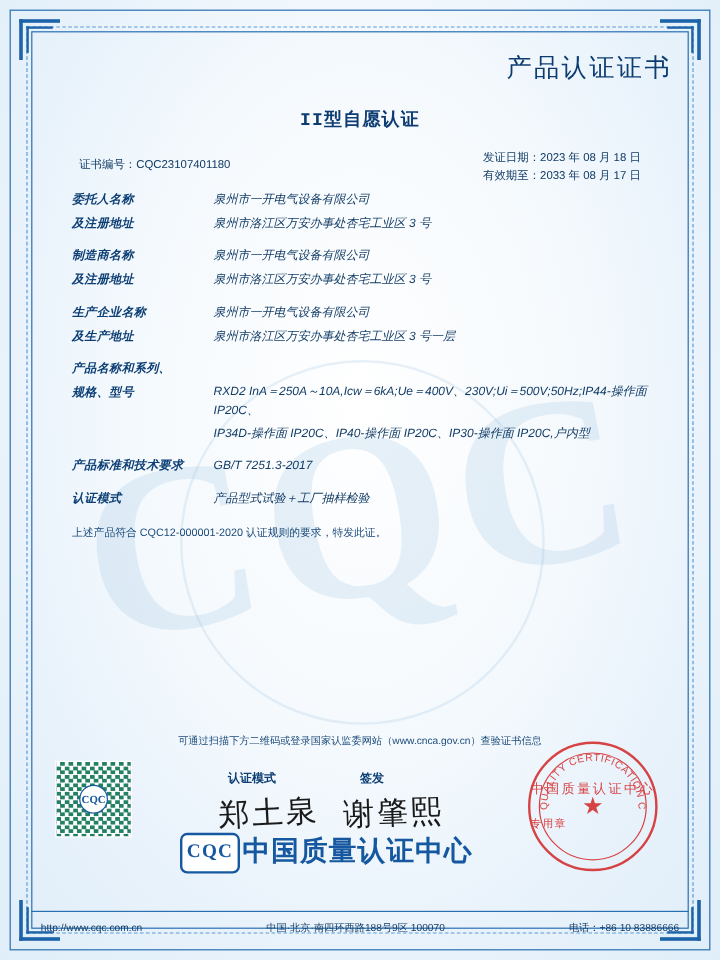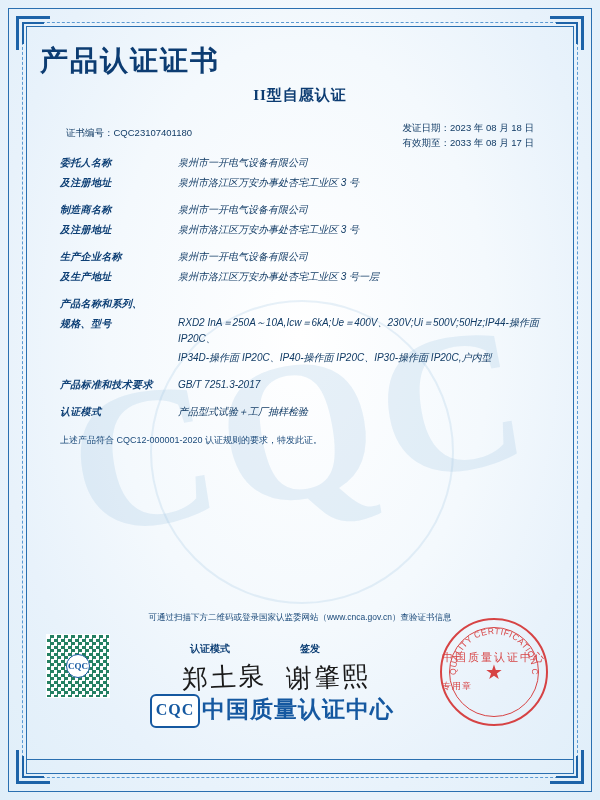--- a/index.html
+++ b/index.html
@@ -79,36 +79,36 @@
     border-radius: 50%;
     border: 2px solid rgba(150,190,225,0.22);
     pointer-events: none;
   }
 
   .content {
     position: absolute;
     left: 40px; right: 40px; top: 34px;
   }
   .title {
-    text-align: left;
-    font-family: "Liberation Serif", serif;
-    font-weight: bold;
-    font-size: 28px;
+    text-align: right;
+    font-family: "Liberation Serif", serif;
+    font-weight: normal;
+    font-size: 21px;
     color: #0c3c72;
     letter-spacing: 2px;
     margin-top: 8px;
   }
   .subtitle {
     text-align: center;
-    font-family: Liberation Serif, serif;
+    font-family: Liberation Mono, monospace;
     font-weight: bold;
     font-size: 15px;
     color: #0c3c72;
     letter-spacing: 1px;
-    margin-top: 6px;
+    margin-top: 20px;
   }
   .meta-row {
     margin-top: 16px;
     display: flex;
     justify-content: space-between;
     font-size: 9.5px;
     color: #123c66;
     padding: 0 26px;
     gap: 32px;
   }
@@ -450,14 +450,19 @@
       <text>
         <textPath href="#arcTop" startOffset="50%" text-anchor="middle">CHINA QUALITY CERTIFICATION CENTRE</textPath>
       </text>
     </svg>
     <div class="seal-cn">中国质量认证中心</div>
     <div class="star">★</div>
     <div class="ctr-text">专用章</div>
   </div>
 
   <div class="footer-line"></div>
+  <div class="footer">
+    <div>http://www.cqc.com.cn</div>
+    <div class="mid">中国·北京·南四环西路188号9区    100070</div>
+    <div>电话：+86 10 83886666</div>
+  </div>
 
 </div>
 
 </body></html>

